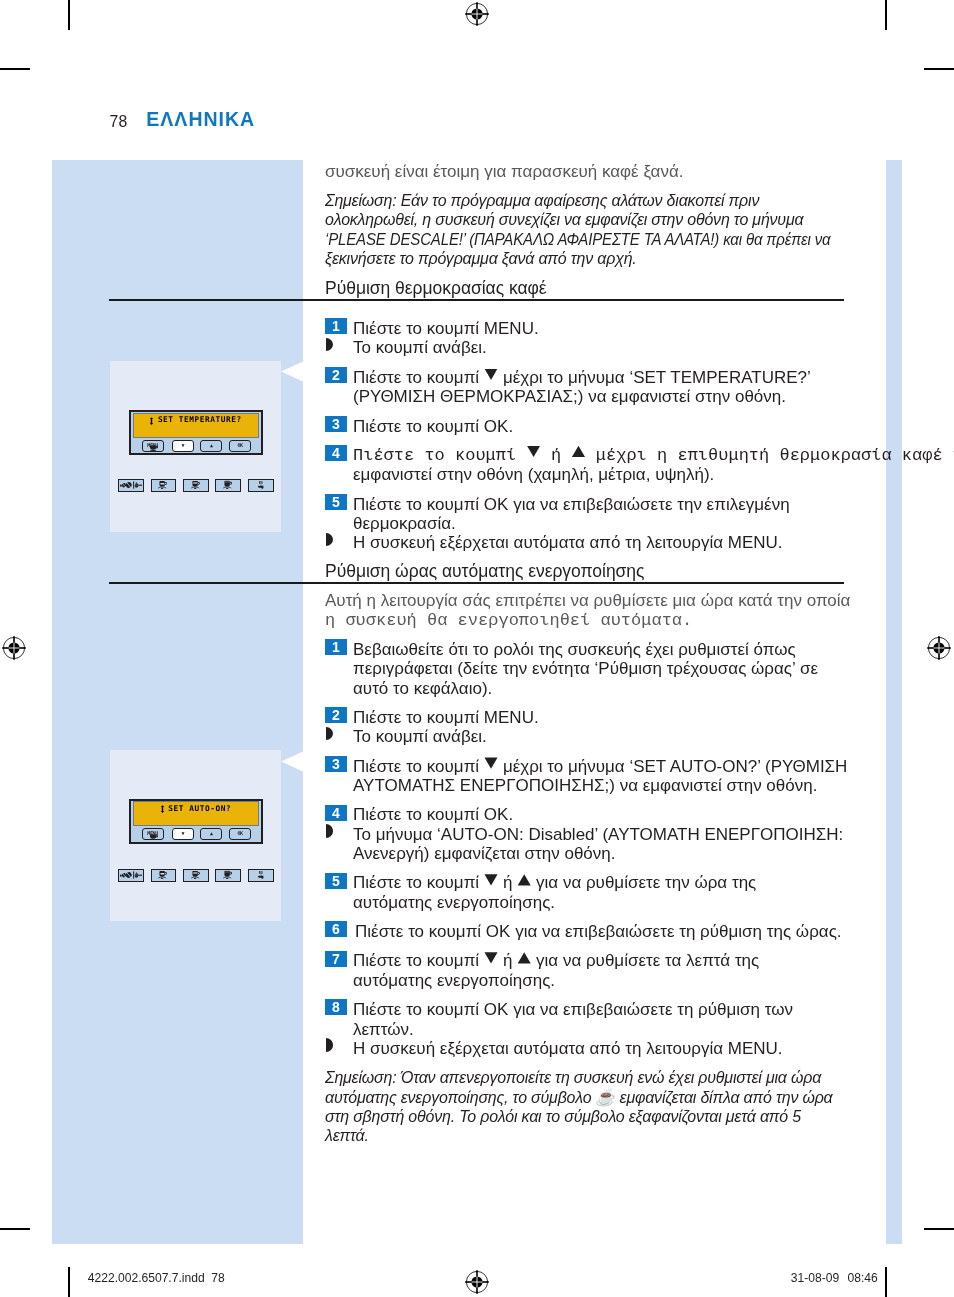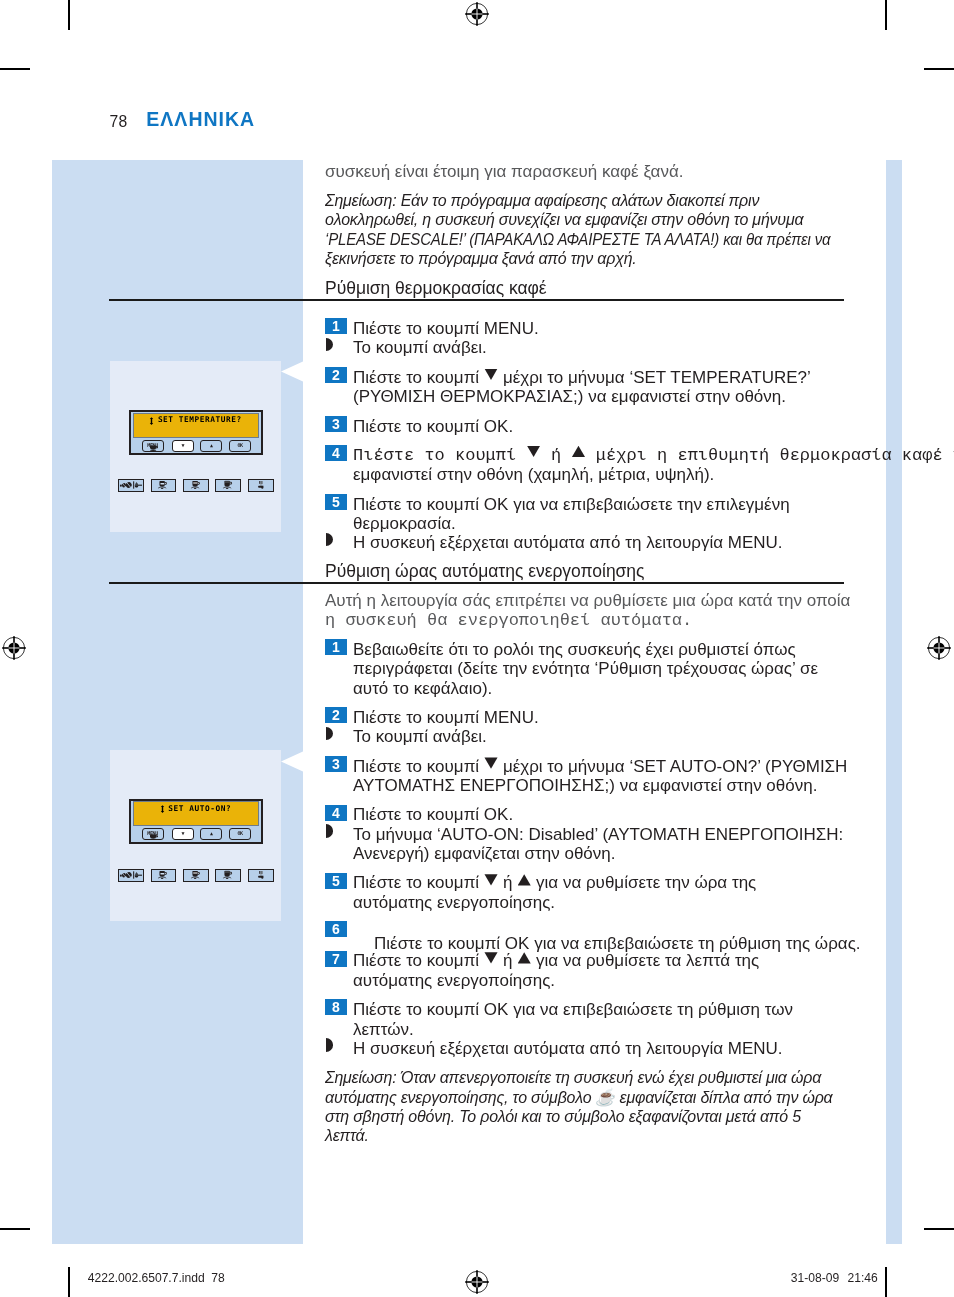--- a/index.html
+++ b/index.html
@@ -318,21 +318,21 @@
       <div class="txt " style="left: 353px; top: 805.42px;">Πιέστε το κουμπί OK.</div>
       <div class="bullet" style="left: 325.5px; top: 824.39px;">
         <i></i>
       </div>
       <div class="txt " style="left: 353px; top: 824.74px;">Το μήνυμα ‘AUTO-ON: Disabled’ (ΑΥΤΟΜΑΤΗ ΕΝΕΡΓΟΠΟΙΗΣΗ:</div>
       <div class="txt " style="left: 353px; top: 844.06px;">Ανενεργή) εμφανίζεται στην οθόνη.</div>
       <div class="badge" style="left: 325px; top: 872.58px;">5</div>
       <div class="txt " style="left: 353px; top: 873.43px;">Πιέστε το κουμπί <i class="tri dn"></i> ή <i class="tri up"></i> για να ρυθμίσετε την ώρα της</div>
       <div class="txt " style="left: 353px; top: 892.75px;">αυτόματης ενεργοποίησης.</div>
       <div class="badge" style="left: 325px; top: 921.27px;">6</div>
-      <div class="txt " style="left: 374px; top: 922.12px; margin-top: 12px;">Πιέστε το κουμπί OK για να επιβεβαιώσετε τη ρύθμιση της ώρας.</div>
+      <div class="txt " style="left: 355px; top: 922.12px;">Πιέστε το κουμπί OK για να επιβεβαιώσετε τη ρύθμιση της ώρας.</div>
       <div class="badge" style="left: 325px; top: 950.64px;">7</div>
       <div class="txt " style="left: 353px; top: 951.49px;">Πιέστε το κουμπί <i class="tri dn"></i> ή <i class="tri up"></i> για να ρυθμίσετε τα λεπτά της</div>
       <div class="txt " style="left: 353px; top: 970.81px;">αυτόματης ενεργοποίησης.</div>
       <div class="badge" style="left: 325px; top: 999.33px;">8</div>
       <div class="txt " style="left: 353px; top: 1000.18px;">Πιέστε το κουμπί OK για να επιβεβαιώσετε τη ρύθμιση των</div>
       <div class="txt " style="left: 353px; top: 1019.5px;">λεπτών.</div>
       <div class="bullet" style="left: 325.5px; top: 1038.47px;">
         <i></i>
       </div>
       <div class="txt " style="left: 353px; top: 1038.82px;">Η συσκευή εξέρχεται αυτόματα από τη λειτουργία MENU.</div>
@@ -341,14 +341,14 @@
       <div class="txt note" style="left: 325px; top: 1106.83px;">στη σβηστή οθόνη. Το ρολόι και το σύμβολο εξαφανίζονται μετά από 5</div>
       <div class="txt note" style="left: 325px; top: 1126.15px;">λεπτά.</div>
     </div>
 
   <div class="hdr-num">78</div>
   <div class="hdr-lang">ΕΛΛΗΝΙΚΑ</div>
 
   <div class="ft" style="left:87.8px;top:1271.4px;">4222.002.6507.7.indd</div>
   <div class="ft" style="left:211.2px;top:1271.4px;">78</div>
   <div class="ft" style="left:790.8px;top:1271.4px;">31-08-09</div>
-  <div class="ft" style="left:847.5px;top:1271.4px;">21:46</div>
+  <div class="ft" style="left:847.5px;top:1271.4px;">08:46</div>
 </div>
 
 </body></html>

